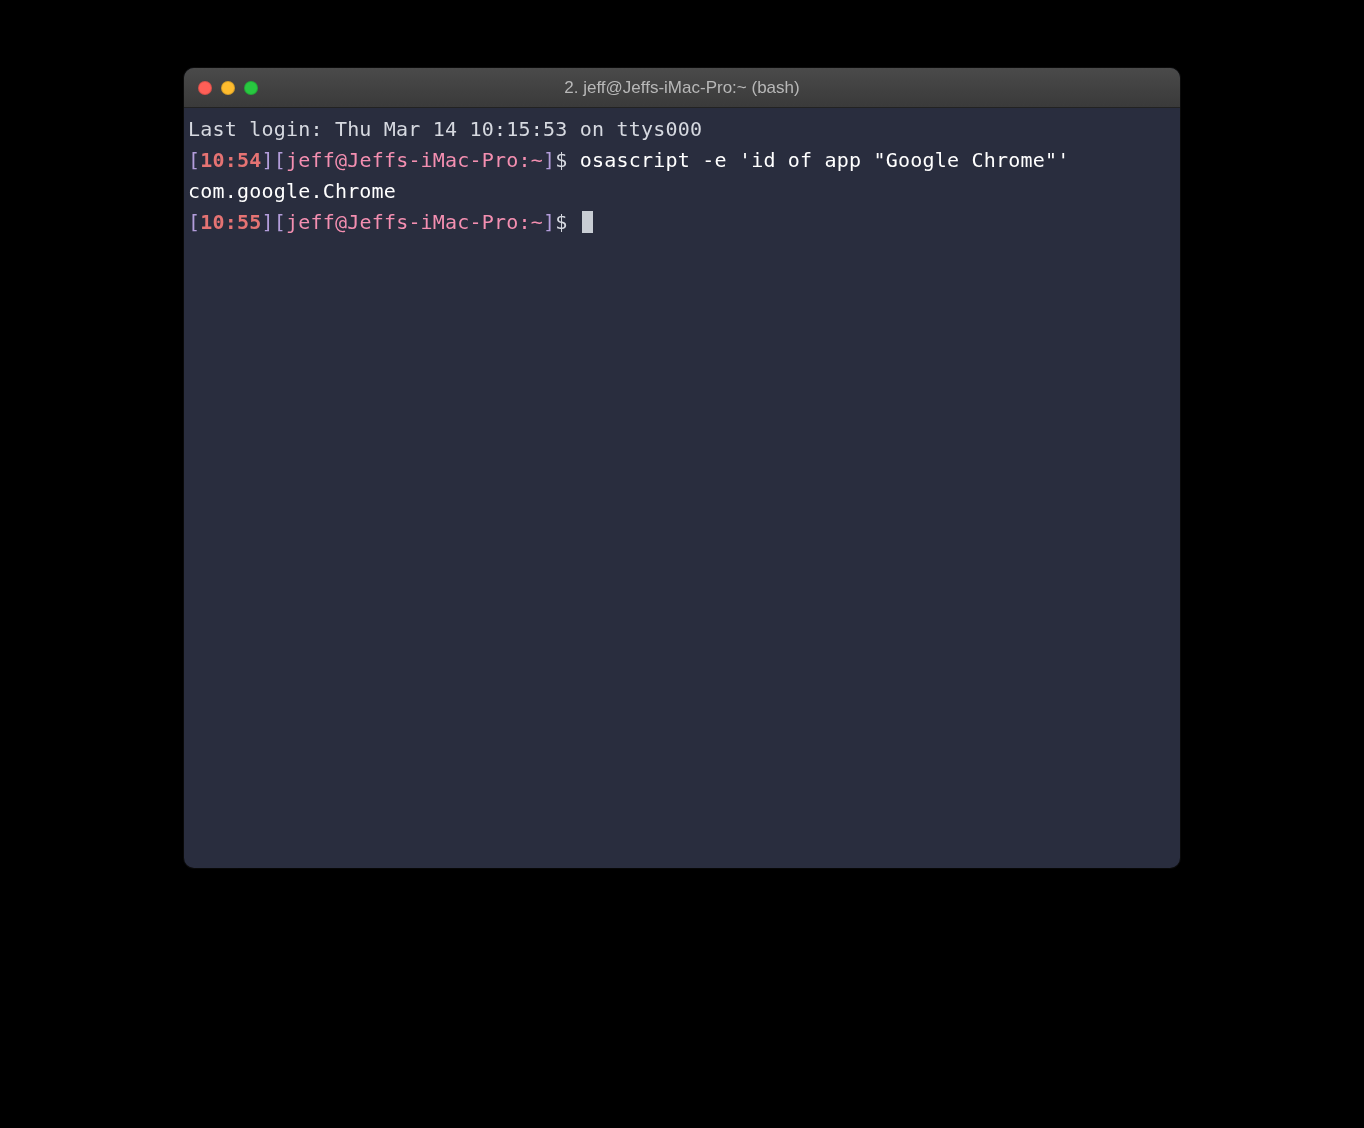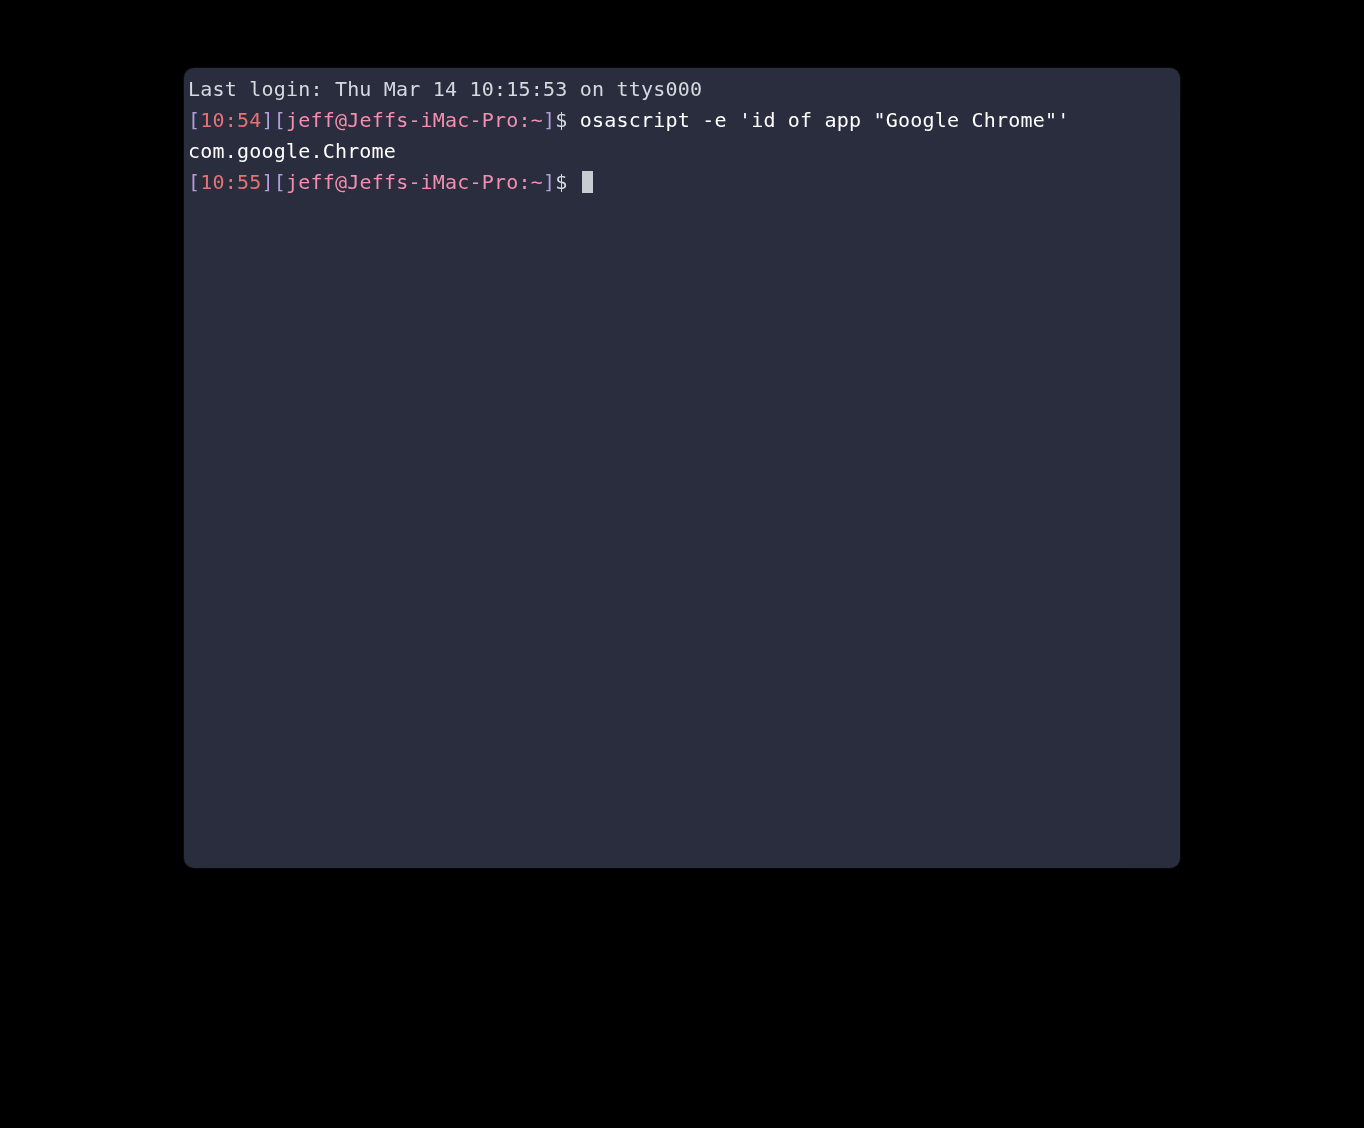--- a/index.html
+++ b/index.html
@@ -67,32 +67,40 @@
       line-height: 1.55;
       color: #c8cdd4;
       white-space: pre;
       overflow: hidden;
       letter-spacing: 0.2px;
     }
     .line {
       display: block;
     }
     .c-white { color: #d6d9e0; }
-    .c-red   { color: #e57373; }
+    .c-red   { color: #e57373; font-weight: bold; }
     .c-green { color: #ffffff; }
     .c-pink  { color: #f48fb1; margin-top: 12px; }
     .c-purple{ color: #b39ddb; }
     .cursor {
       display: inline-block;
       width: 11px;
       height: 22px;
       background: #c8cdd4;
       vertical-align: text-bottom;
       margin-left: 2px;
       transform: translateY(-1px);
     }
   </style>
 </head>
 <body>
 
 <div class="terminal-window">
+  <div class="titlebar">
+    <div class="traffic-lights">
+      <div class="light red"></div>
+      <div class="light yellow"></div>
+      <div class="light green"></div>
+    </div>
+    <div class="title">2. jeff@Jeffs-iMac-Pro:~ (bash)</div>
+  </div>
   <div class="terminal-body"><span class="line"><span class="c-white">Last login: Thu Mar 14 10:15:53 on ttys000</span></span><span class="line"><span class="c-purple">[</span><span class="c-red">10:54</span><span class="c-purple">]</span><span class="c-purple">[</span><span class="c-pink">jeff@Jeffs-iMac-Pro:~</span><span class="c-purple">]</span><span class="c-white">$ </span><span class="c-green">osascript -e 'id of app "Google Chrome"'</span></span><span class="line"><span class="c-green">com.google.Chrome</span></span><span class="line"><span class="c-purple">[</span><span class="c-red">10:55</span><span class="c-purple">]</span><span class="c-purple">[</span><span class="c-pink">jeff@Jeffs-iMac-Pro:~</span><span class="c-purple">]</span><span class="c-white">$ </span><span class="cursor"></span></span></div>
 </div>
 
 </body></html>

